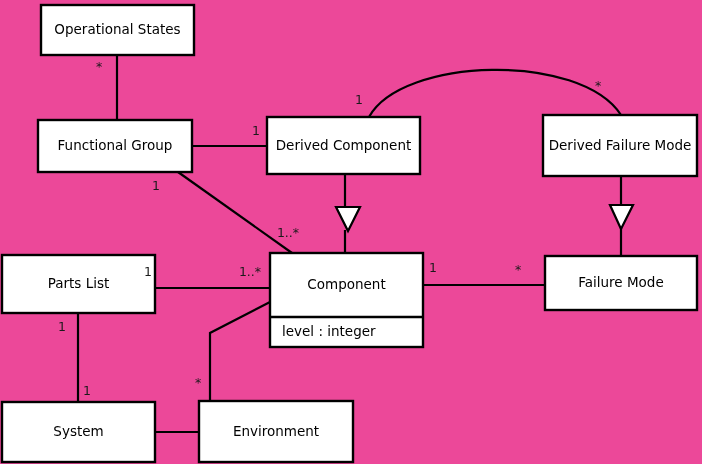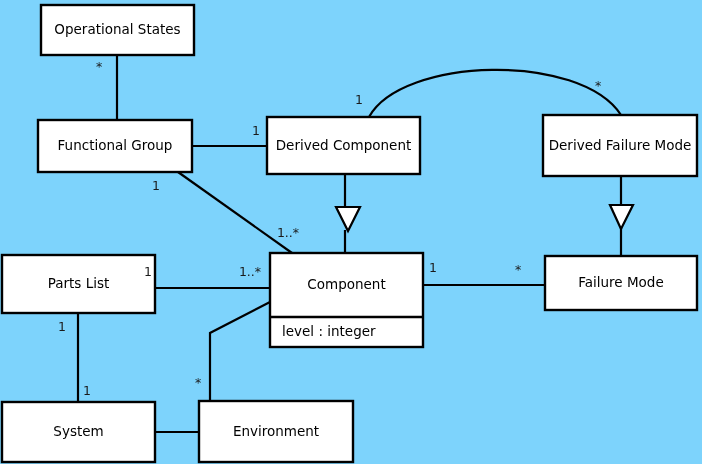--- a/index.html
+++ b/index.html
@@ -5,21 +5,21 @@
 <style>
   html, body {
     margin: 0;
     padding: 0;
     background: #ffffff;
   }
   #diagram-root {
     position: relative;
     width: 702px;
     height: 464px;
-    background: #7dd3fc;
+    background: #ec4899;
     overflow: hidden;
     font-family: "DejaVu Sans", "Liberation Sans", sans-serif;
   }
   #uml-svg {
     position: absolute;
     left: 0;
     top: 0;
     width: 702px;
     height: 464px;
   }

